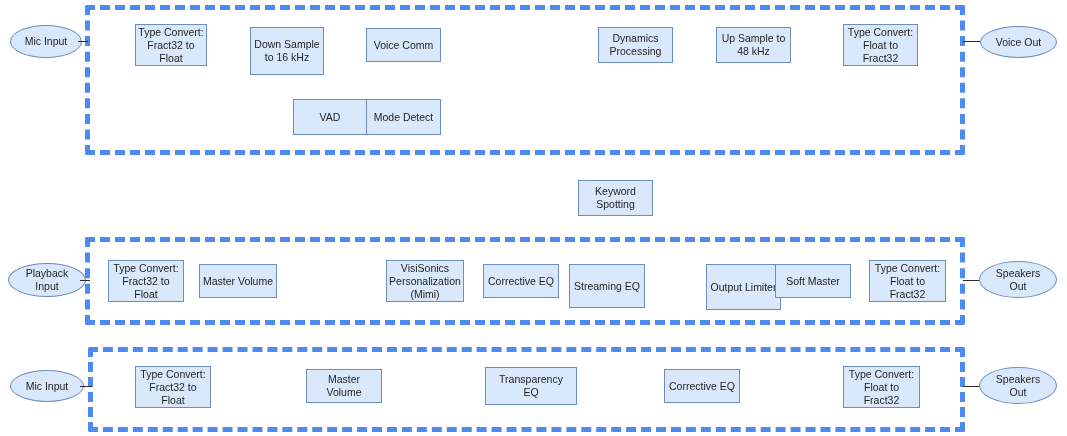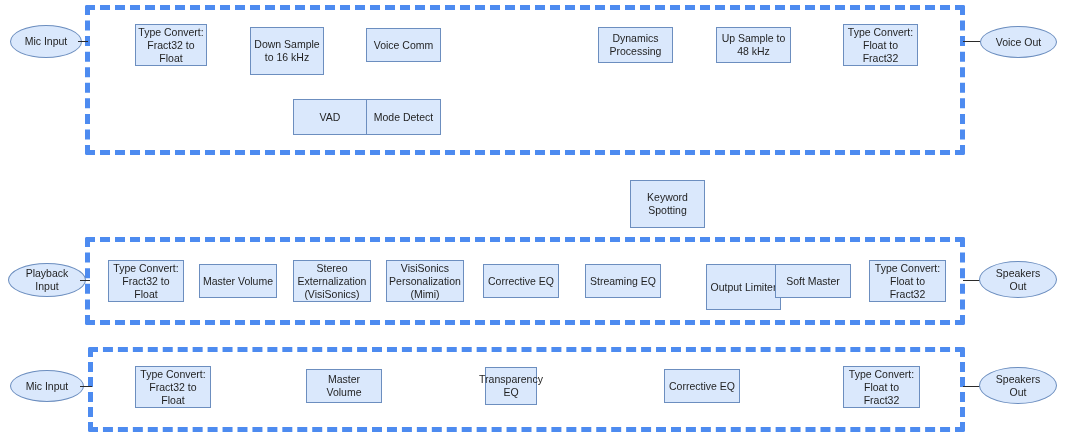--- a/index.html
+++ b/index.html
@@ -90,61 +90,58 @@
   <div class="node" style="left:843px; top:24px; width:75px; height:42px;">Type Convert:
 Float to
 Fract32</div>
 
   <div class="node" style="left:250px; top:99px; width:74px; height:36px;margin-left:43px;">VAD</div>
   <div class="node" style="left:366px; top:99px; width:75px; height:36px;">Mode Detect</div>
 
   <div class="connector" style="left:963px; top:41px; width:18px;"></div>
   <div class="terminal" style="left:980px; top:26px; width:77px; height:32px;">Voice Out</div>
 
-  <div class="node" style="left:630px; top:180px; width:75px; height:48px;">Keyword
+  <div class="node" style="left:578px; top:180px; width:75px; height:36px;">Keyword
 Spotting</div>
 
   <div class="group" style="left:85px; top:237px; width:880px; height:88px;"></div>
 
   <div class="terminal" style="left:8px; top:263px; width:78px; height:34px;">Playback
 Input</div>
   <div class="connector" style="left:80px; top:280px; width:10px;"></div>
 
   <div class="node" style="left:108px; top:260px; width:76px; height:42px;">Type Convert:
 Fract32 to
 Float</div>
   <div class="node" style="left:199px; top:264px; width:78px; height:34px;">Master Volume</div>
-  <div class="node" style="left:293px; top:260px; width:78px; height:42px;">Stereo
-Externalization
-(VisiSonics)</div>
   <div class="node" style="left:386px; top:260px; width:78px; height:42px;">VisiSonics
 Personalization
 (Mimi)</div>
   <div class="node" style="left:483px; top:264px; width:76px; height:34px;">Corrective EQ</div>
-  <div class="node" style="left:585px; top:264px; width:76px; height:34px;">Streaming EQ</div>
+  <div class="node" style="left:569px; top:264px; width:76px; height:44px;">Streaming EQ</div>
   <div class="node" style="left:706px; top:264px; width:75px; height:46px;">Output Limiter</div>
   <div class="node" style="left:775px; top:264px; width:76px; height:34px;">Soft Master</div>
   <div class="node" style="left:869px; top:260px; width:77px; height:42px;">Type Convert:
 Float to
 Fract32</div>
 
   <div class="connector" style="left:963px; top:280px; width:18px;"></div>
   <div class="terminal" style="left:979px; top:261px; width:78px; height:37px;">Speakers
 Out</div>
 
   <div class="group" style="left:88px; top:347px; width:877px; height:85px;"></div>
 
   <div class="terminal" style="left:10px; top:370px; width:74px; height:32px;">Mic Input</div>
   <div class="connector" style="left:80px; top:386px; width:12px;"></div>
 
   <div class="node" style="left:135px; top:366px; width:76px; height:42px;">Type Convert:
 Fract32 to
 Float</div>
   <div class="node" style="left:306px; top:369px; width:76px; height:34px;">Master Volume</div>
-  <div class="node" style="left:485px; top:367px; width:52px; height:38px;">Transparency
+  <div class="node" style="left:485px; top:367px; width:92px; height:38px;">Transparency
 EQ</div>
   <div class="node" style="left:664px; top:369px; width:76px; height:34px;">Corrective EQ</div>
   <div class="node" style="left:843px; top:366px; width:77px; height:42px;">Type Convert:
 Float to
 Fract32</div>
 
   <div class="connector" style="left:963px; top:386px; width:18px;"></div>
   <div class="terminal" style="left:979px; top:367px; width:78px; height:37px;">Speakers
 Out</div>
 

